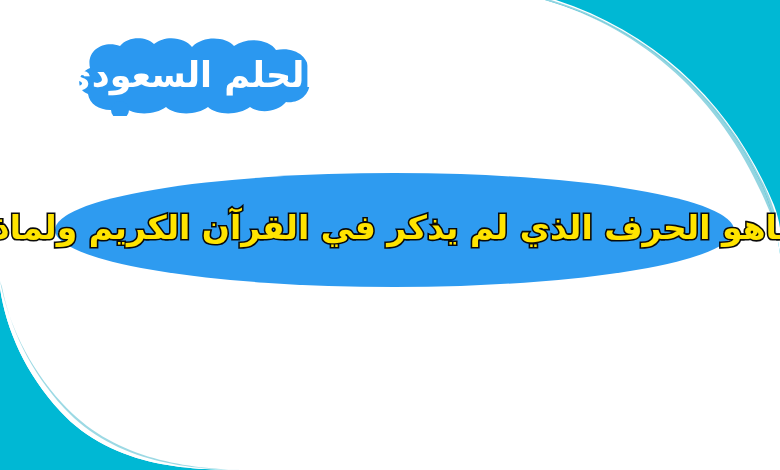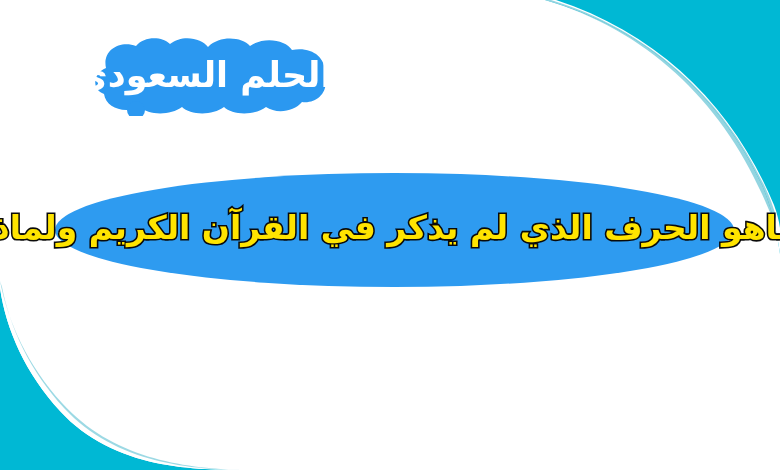--- a/index.html
+++ b/index.html
@@ -21,21 +21,21 @@
     position: absolute;
     left: 0;
     top: 0;
     width: 780px;
     height: 470px;
   }
 
   
   #brand-logo {
     position: absolute;
-    left: 78px;
+    left: 62px;
     top: 38px;
     width: 252px;
     height: 78px;
   }
   #brand-logo svg {
     position: absolute;
     left: 0;
     top: 0;
     width: 252px;
     height: 78px;

